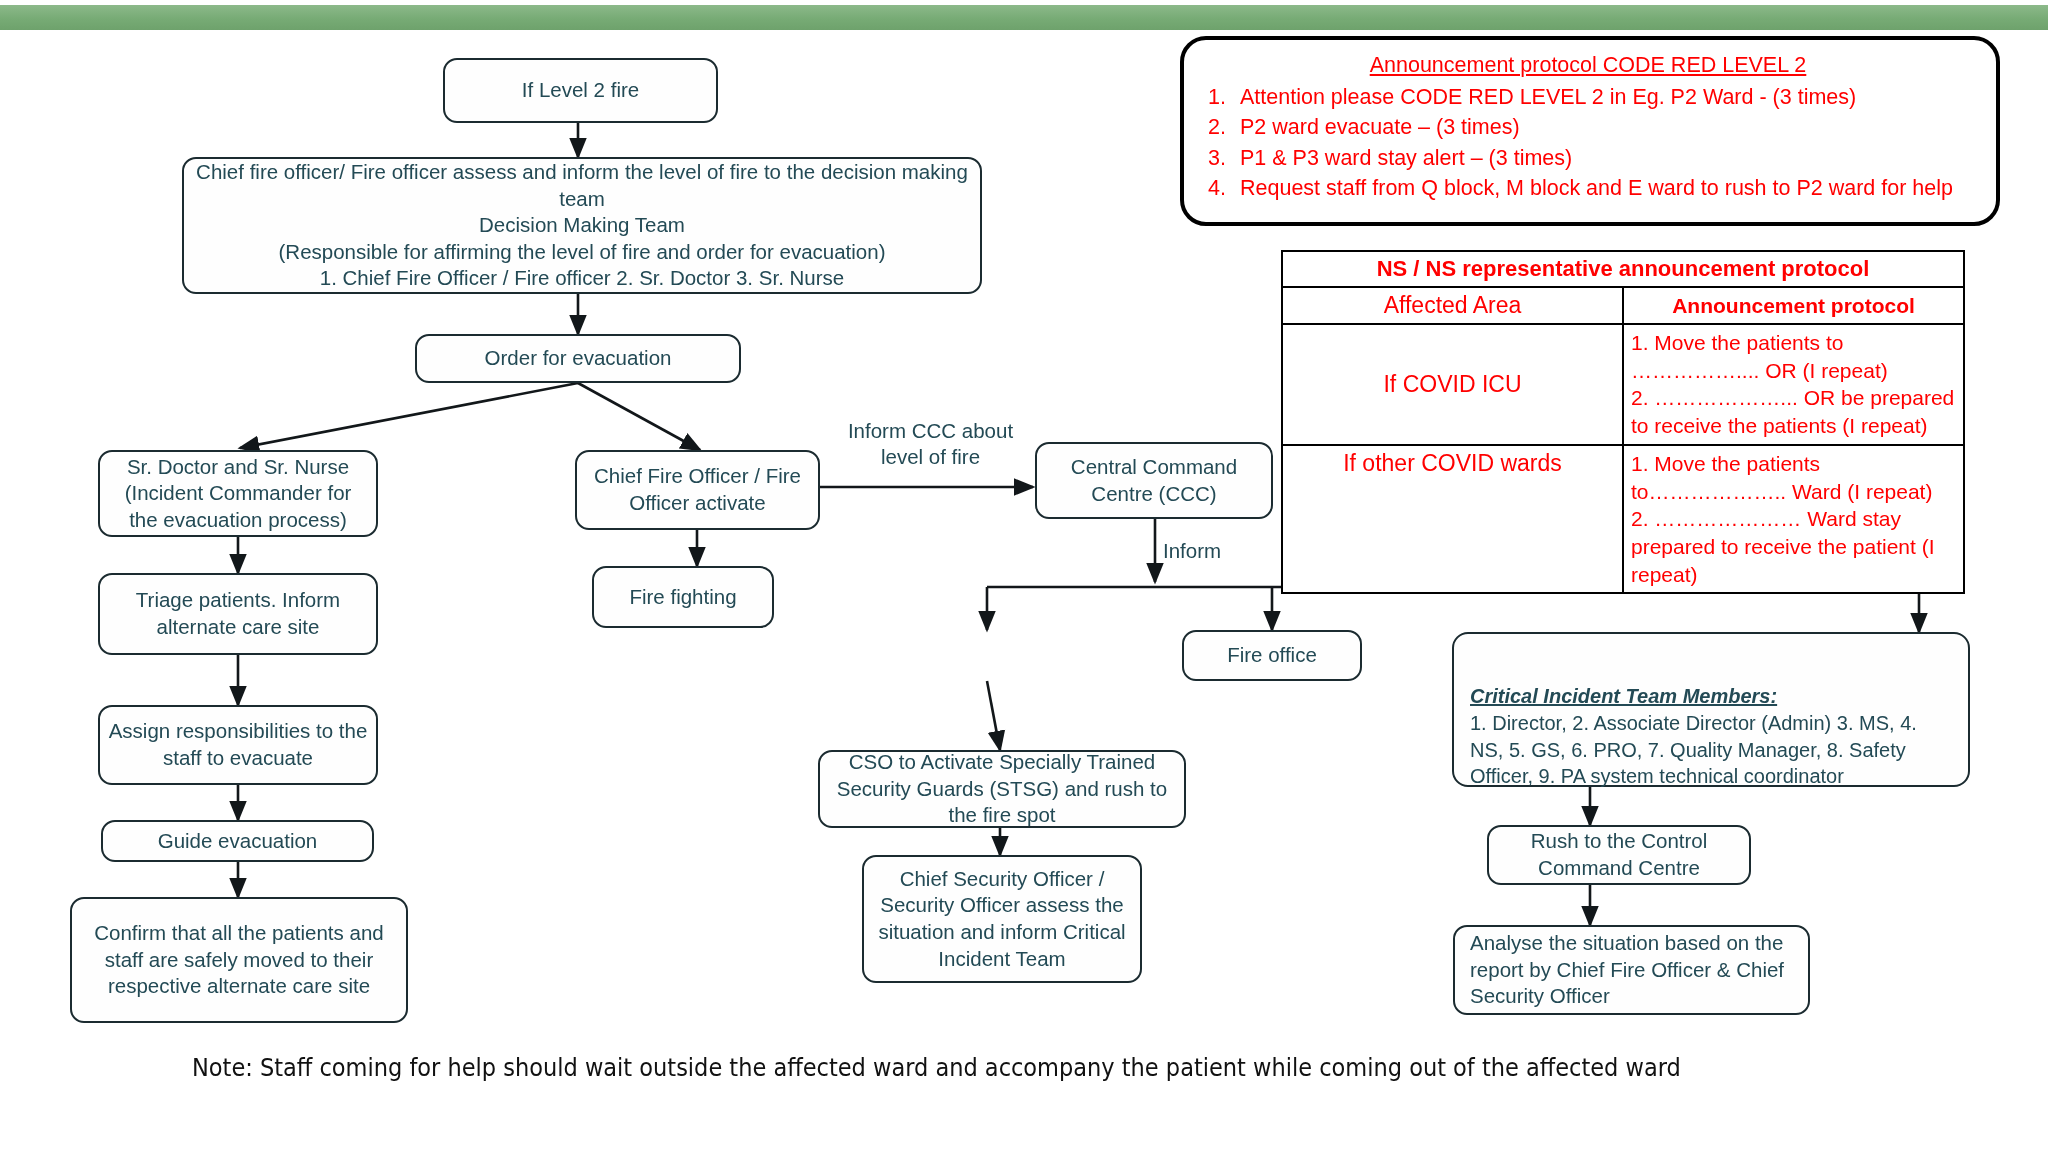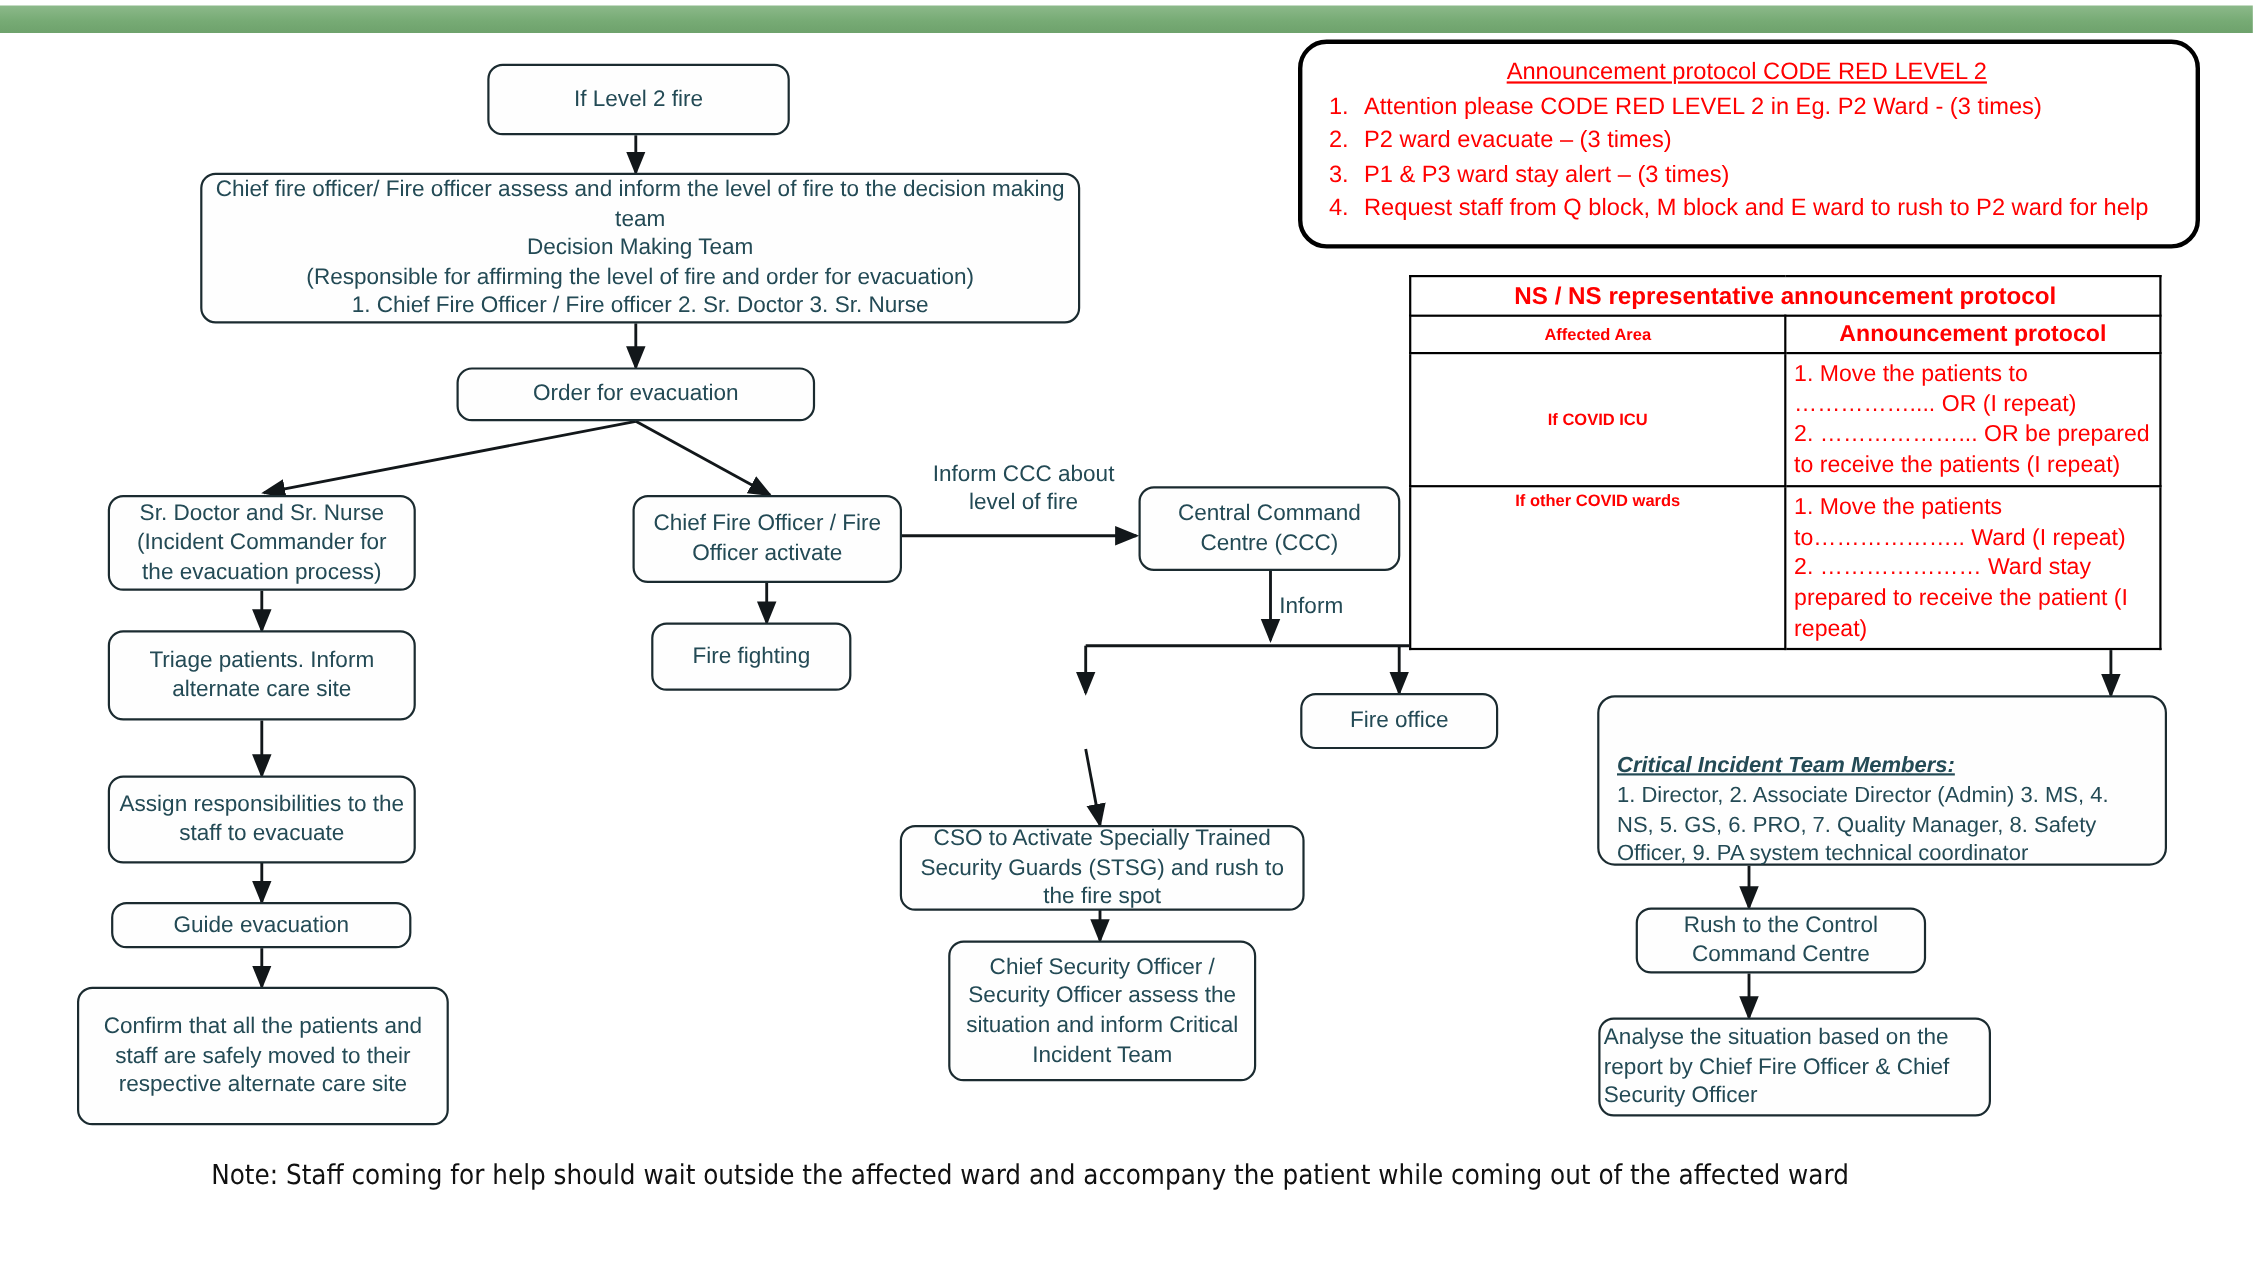--- a/index.html
+++ b/index.html
@@ -69,21 +69,21 @@
     vertical-align:middle;
     padding:4px 7px;
   }
   .ptable .hdr{
     text-align:center;font-weight:bold;font-size:22px;
   }
   .ptable .colh{
     text-align:center;font-weight:bold;font-size:21px;
   }
   .ptable .area{
-    text-align:center;font-weight:bold;font-size:15px;width:150px;
+    text-align:center;font-weight:normal;font-size:23px;width:150px;
   }
   .ptable .body{
     text-align:left;font-size:21px;line-height:1.32;
   }
   .overflow-row td{vertical-align:top;height:88px;}
   .overflow-row .body{overflow:visible;}
 
   
   .cit{
     position:absolute;box-sizing:border-box;
@@ -240,21 +240,21 @@
 
   <div class="cit" style="left:1452px;top:632px;width:518px;height:155px;">
     <div class="h">Critical Incident Team Members:</div>
     <div>1. Director, 2. Associate Director (Admin) 3. MS, 4. NS, 5. GS, 6. PRO, 7. Quality Manager, 8. Safety Officer, 9. PA system technical coordinator</div>
   </div>
 
   <div class="box" style="left:1460px;top:825px;width:264px;height:60px;margin-left:27px;">
     <span class="inner">Rush to the Control Command Centre</span>
   </div>
 
-  <div class="box lft" style="left:1453px;top:925px;width:357px;height:90px;padding-left:3px;">
+  <div class="box lft" style="left:1453px;top:925px;width:357px;height:90px;padding-left:15px;">
     <span class="inner" style="text-align:left;">Analyse the situation based on the report by Chief Fire Officer &amp; Chief Security Officer</span>
   </div>
 
   <div class="announce" style="left:1180px;top:36px;width:820px;height:190px;">
     <div class="ttl">Announcement protocol CODE RED LEVEL 2</div>
     <ol>
       <li>Attention please CODE RED LEVEL 2 in Eg. P2 Ward  - (3 times)</li>
       <li>P2 ward evacuate – (3 times)</li>
       <li>P1 &amp; P3 ward stay alert  – (3 times)</li>
       <li>Request staff from Q block, M block and E ward to rush to P2 ward for help</li>

